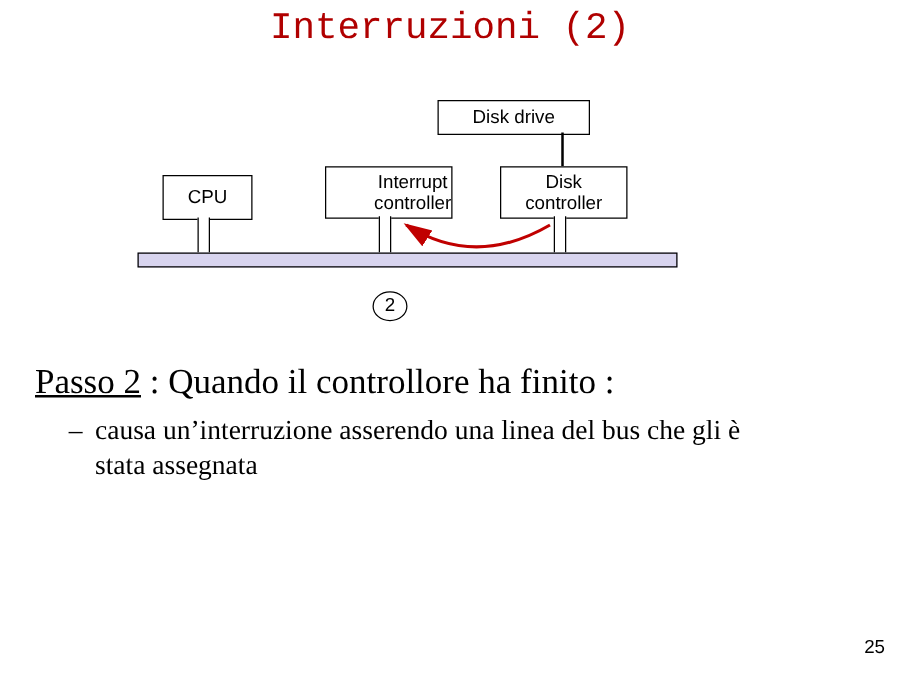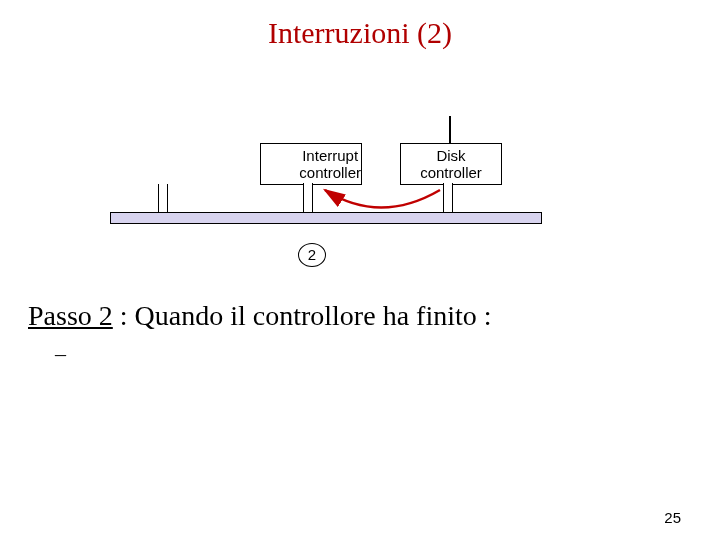--- a/index.html
+++ b/index.html
@@ -8,21 +8,22 @@
     width: 720px;
     height: 540px;
     font-family: "Times New Roman", Times, serif;
     background: #fff;
     position: relative;
   }
   .title {
     text-align: center;
     font-size: 30px;
     color: #b00000;
-    margin-top: 16px;
+    margin-top: 6px;
+    font-family: Liberation Mono, monospace;
   }
   .diagram {
     position: relative;
     width: 720px;
     height: 230px;
   }
   .box {
     position: absolute;
     border: 1.5px solid #000;
     background: #fff;
@@ -83,38 +84,44 @@
     display: flex;
     margin-left: 55px;
     font-size: 22px;
     line-height: 1.25;
   }
   .bullet-dash {
     margin-right: 10px;
   }
   .slide-num {
     position: absolute;
-    right: 39px;
+    right: 12px;
     bottom: 14px;
     font-size: 15px;
     font-family: Arial, Helvetica, sans-serif;
   }
 
   svg.arrow { position: absolute; overflow: visible; }
 </style>
 </head>
 <body>
 
 <div class="title">Interruzioni (2)</div>
 
 <div class="diagram">
 
+  <div class="box disk-drive">
+    <span>Disk drive</span>
+  </div>
 
   <div class="conn1"></div>
 
+  <div class="box cpu">
+    <span>CPU</span>
+  </div>
 
   <div class="box intctrl">
     <div>
       <span>Interrupt</span><br>
       <span>controller</span>
     </div>
   </div>
 
   <div class="box diskctrl">
     <div>
@@ -142,15 +149,16 @@
     <span>2</span>
   </div>
 </div>
 
 <div class="step-heading">
   <u><span>Passo 2</span></u><span> : Quando il controllore ha finito :</span>
 </div>
 
 <div class="bullet-row">
   <div class="bullet-dash">–</div>
+  <div style="max-width:560px;">causa un’interruzione asserendo una linea del bus che gli è stata assegnata</div>
 </div>
 
 <div class="slide-num">25</div>
 
 </body></html>

